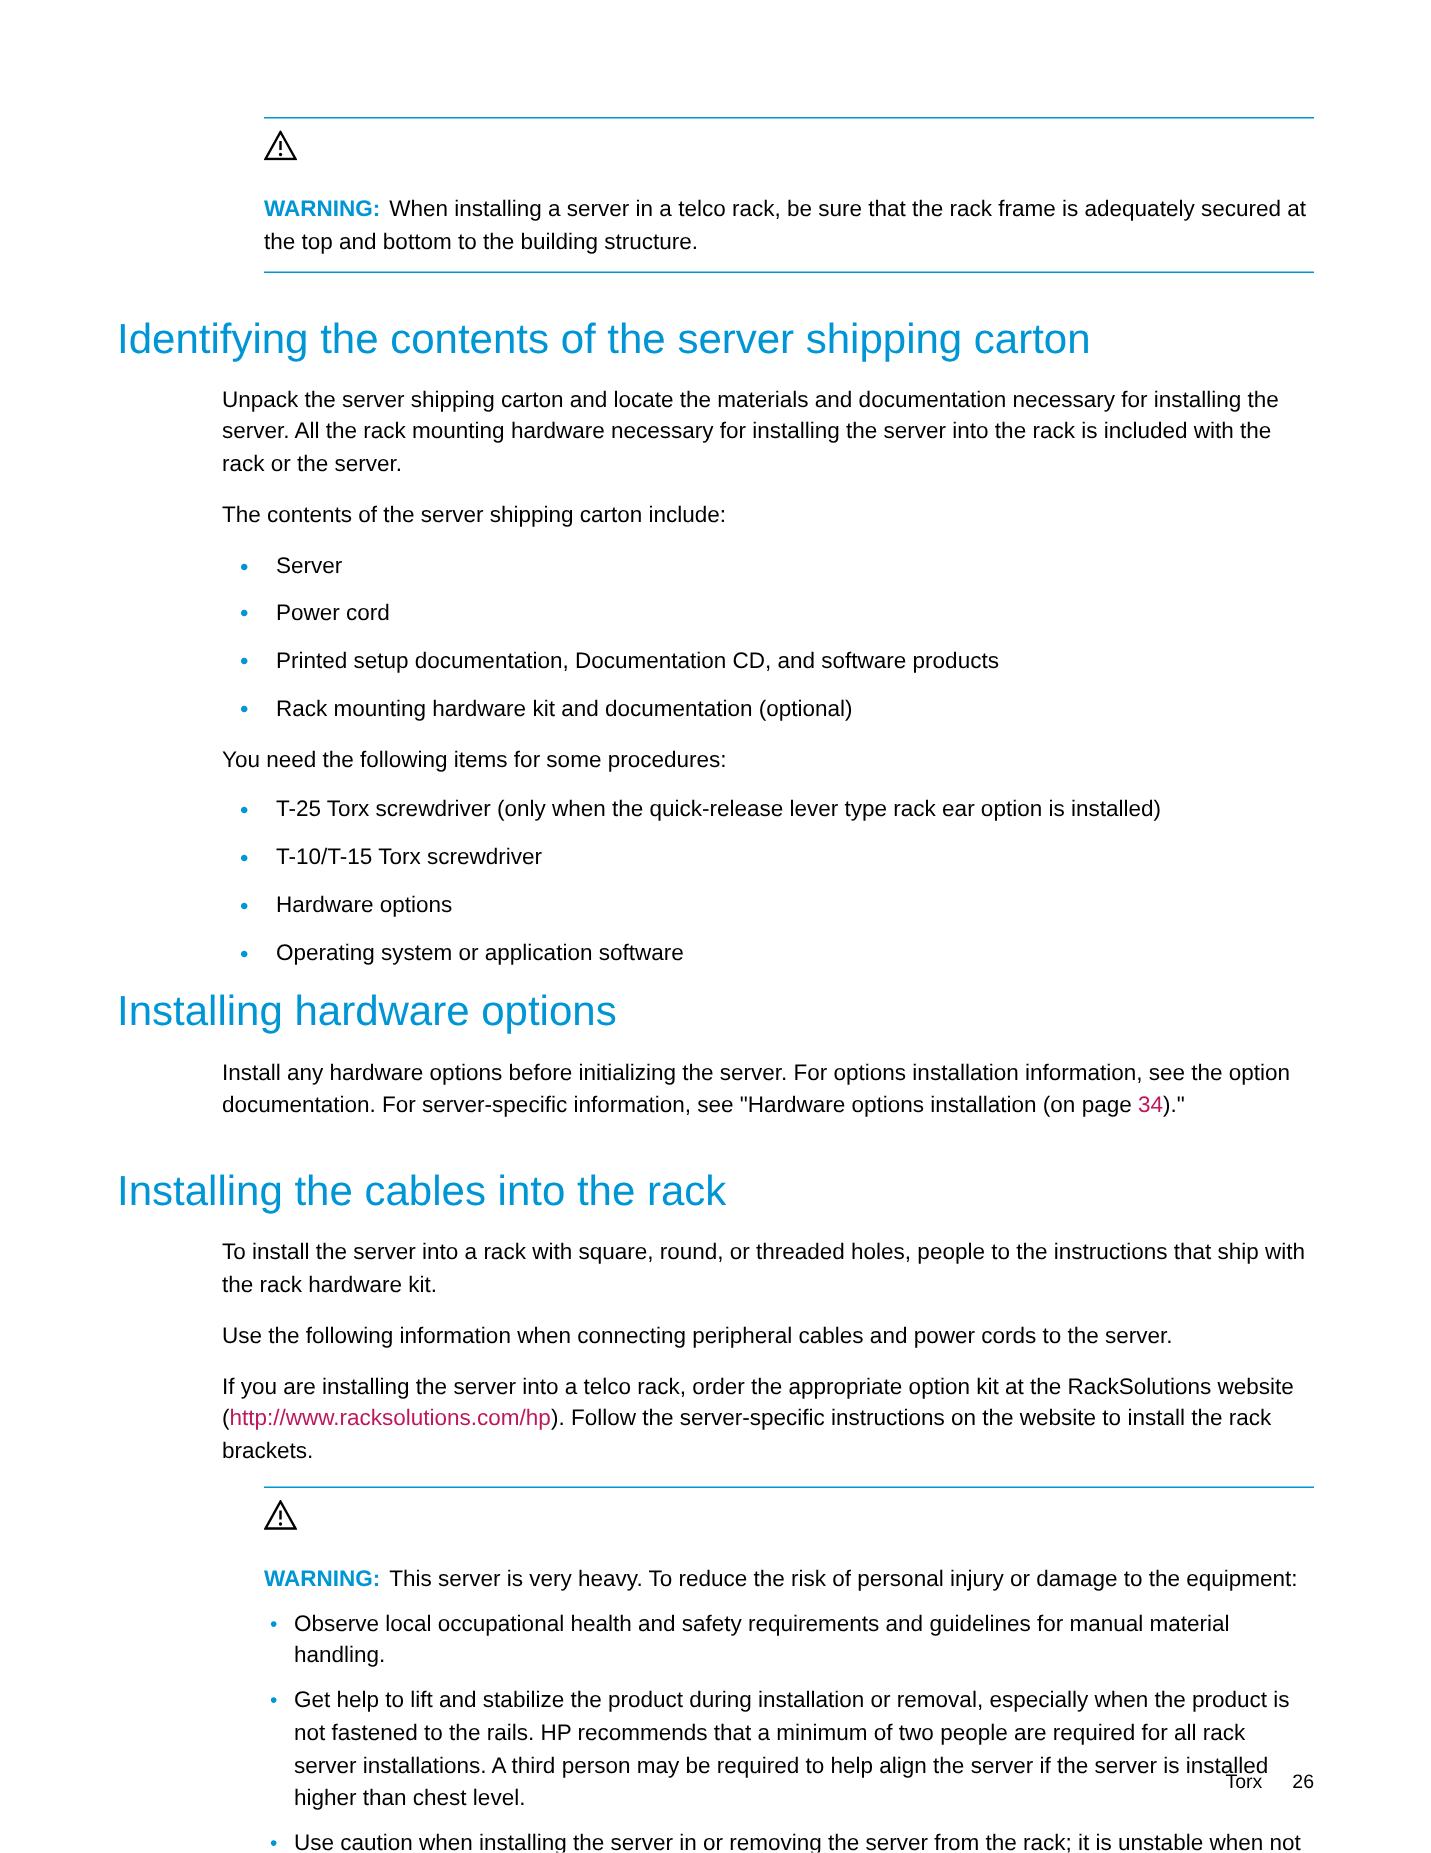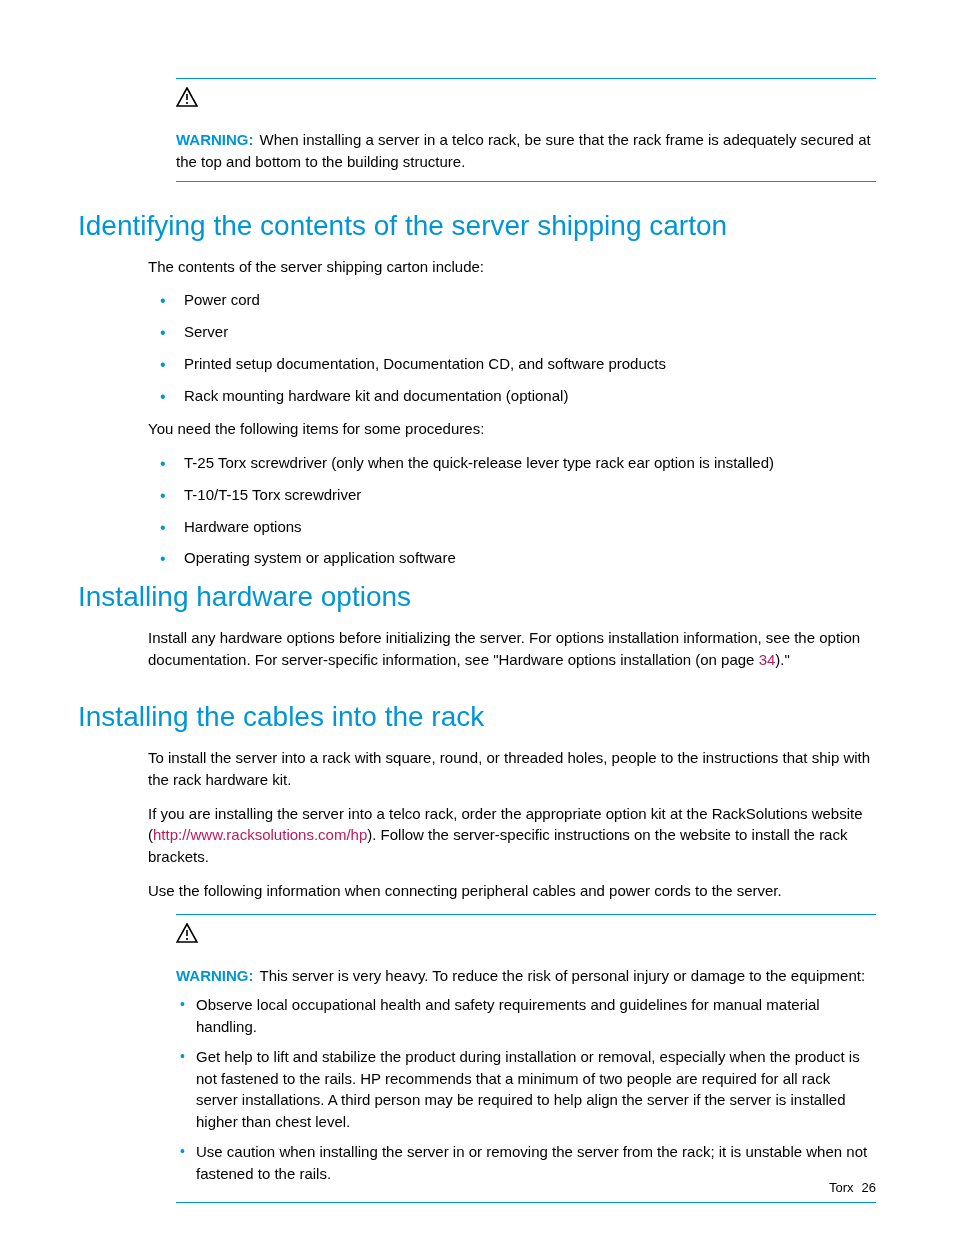--- a/index.html
+++ b/index.html
@@ -76,21 +76,21 @@
   }
   .link { color: #be185d; }
   .section-gap { height: 18px; }
   .footer {
     position: absolute;
     right: 78px;
     bottom: 40px;
     font-size: 13px;
     color: #000;
   }
-  .footer .pg { margin-left: 8px; }
+  .footer .pg { margin-left: 20px; }
   
   .warning-box-bot {
     border-top: 1px solid #0096d6;
     border-bottom: 1px solid #0096d6;
     padding: 6px 0 10px 0;
     margin-left: 28px;
     margin-top: 6px;
   }
   ul.inner {
     list-style: none;
@@ -127,24 +127,25 @@
       </svg>
     </div>
     <div class="warn-body">
       <span class="warn-label">WARNING:</span><span>When installing a server in a telco rack, be sure that the rack frame is adequately secured at the top and bottom to the building structure.</span>
     </div>
   </div>
 </div>
 
 <h2>Identifying the contents of the server shipping carton</h2>
 <div class="body-block">
+  <p>Unpack the server shipping carton and locate the materials and documentation necessary for installing the server. All the rack mounting hardware necessary for installing the server into the rack is included with the rack or the server.</p>
   <p>The contents of the server shipping carton include:</p>
   <ul class="bul">
+    <li>Server</li>
     <li>Power cord</li>
-    <li>Server</li>
     <li>Printed setup documentation, Documentation CD, and software products</li>
     <li>Rack mounting hardware kit and documentation (optional)</li>
   </ul>
   <p>You need the following items for some procedures:</p>
   <ul class="bul">
     <li>T-25 Torx screwdriver (only when the quick-release lever type rack ear option is installed)</li>
     <li>T-10/T-15 Torx screwdriver</li>
     <li>Hardware options</li>
     <li>Operating system or application software</li>
   </ul>
@@ -155,24 +156,24 @@
   <p>
     <span>Install any hardware options before initializing the server. For options installation information, see the option documentation. For server-specific information, see "Hardware options installation (on page </span><span class="link">34</span><span>)."</span>
   </p>
 </div>
 
 <div class="section-gap"></div>
 
 <h2>Installing the cables into the rack</h2>
 <div class="body-block">
   <p>To install the server into a rack with square, round, or threaded holes, people to the instructions that ship with the rack hardware kit.</p>
+  <p>Use the following information when connecting peripheral cables and power cords to the server.</p>
   <p>
     <span>If you are installing the server into a telco rack, order the appropriate option kit at the RackSolutions website (</span><span class="link">http://www.racksolutions.com/hp</span><span>). Follow the server-specific instructions on the website to install the rack brackets.</span>
   </p>
-  <p>Use the following information when connecting peripheral cables and power cords to the server.</p>
 
   <div class="warning-box-bot">
     <div class="warning-row">
       <div class="warn-icon-col">
         <svg class="tri" width="22" height="20" viewBox="0 0 22 20">
           <path d="M11 1 L21 19 L1 19 Z" fill="none" stroke="#000" stroke-width="1.6"></path>
           <line x1="11" y1="7" x2="11" y2="13" stroke="#000" stroke-width="1.6"></line>
           <circle cx="11" cy="16" r="1.1" fill="#000"></circle>
         </svg>
       </div>

